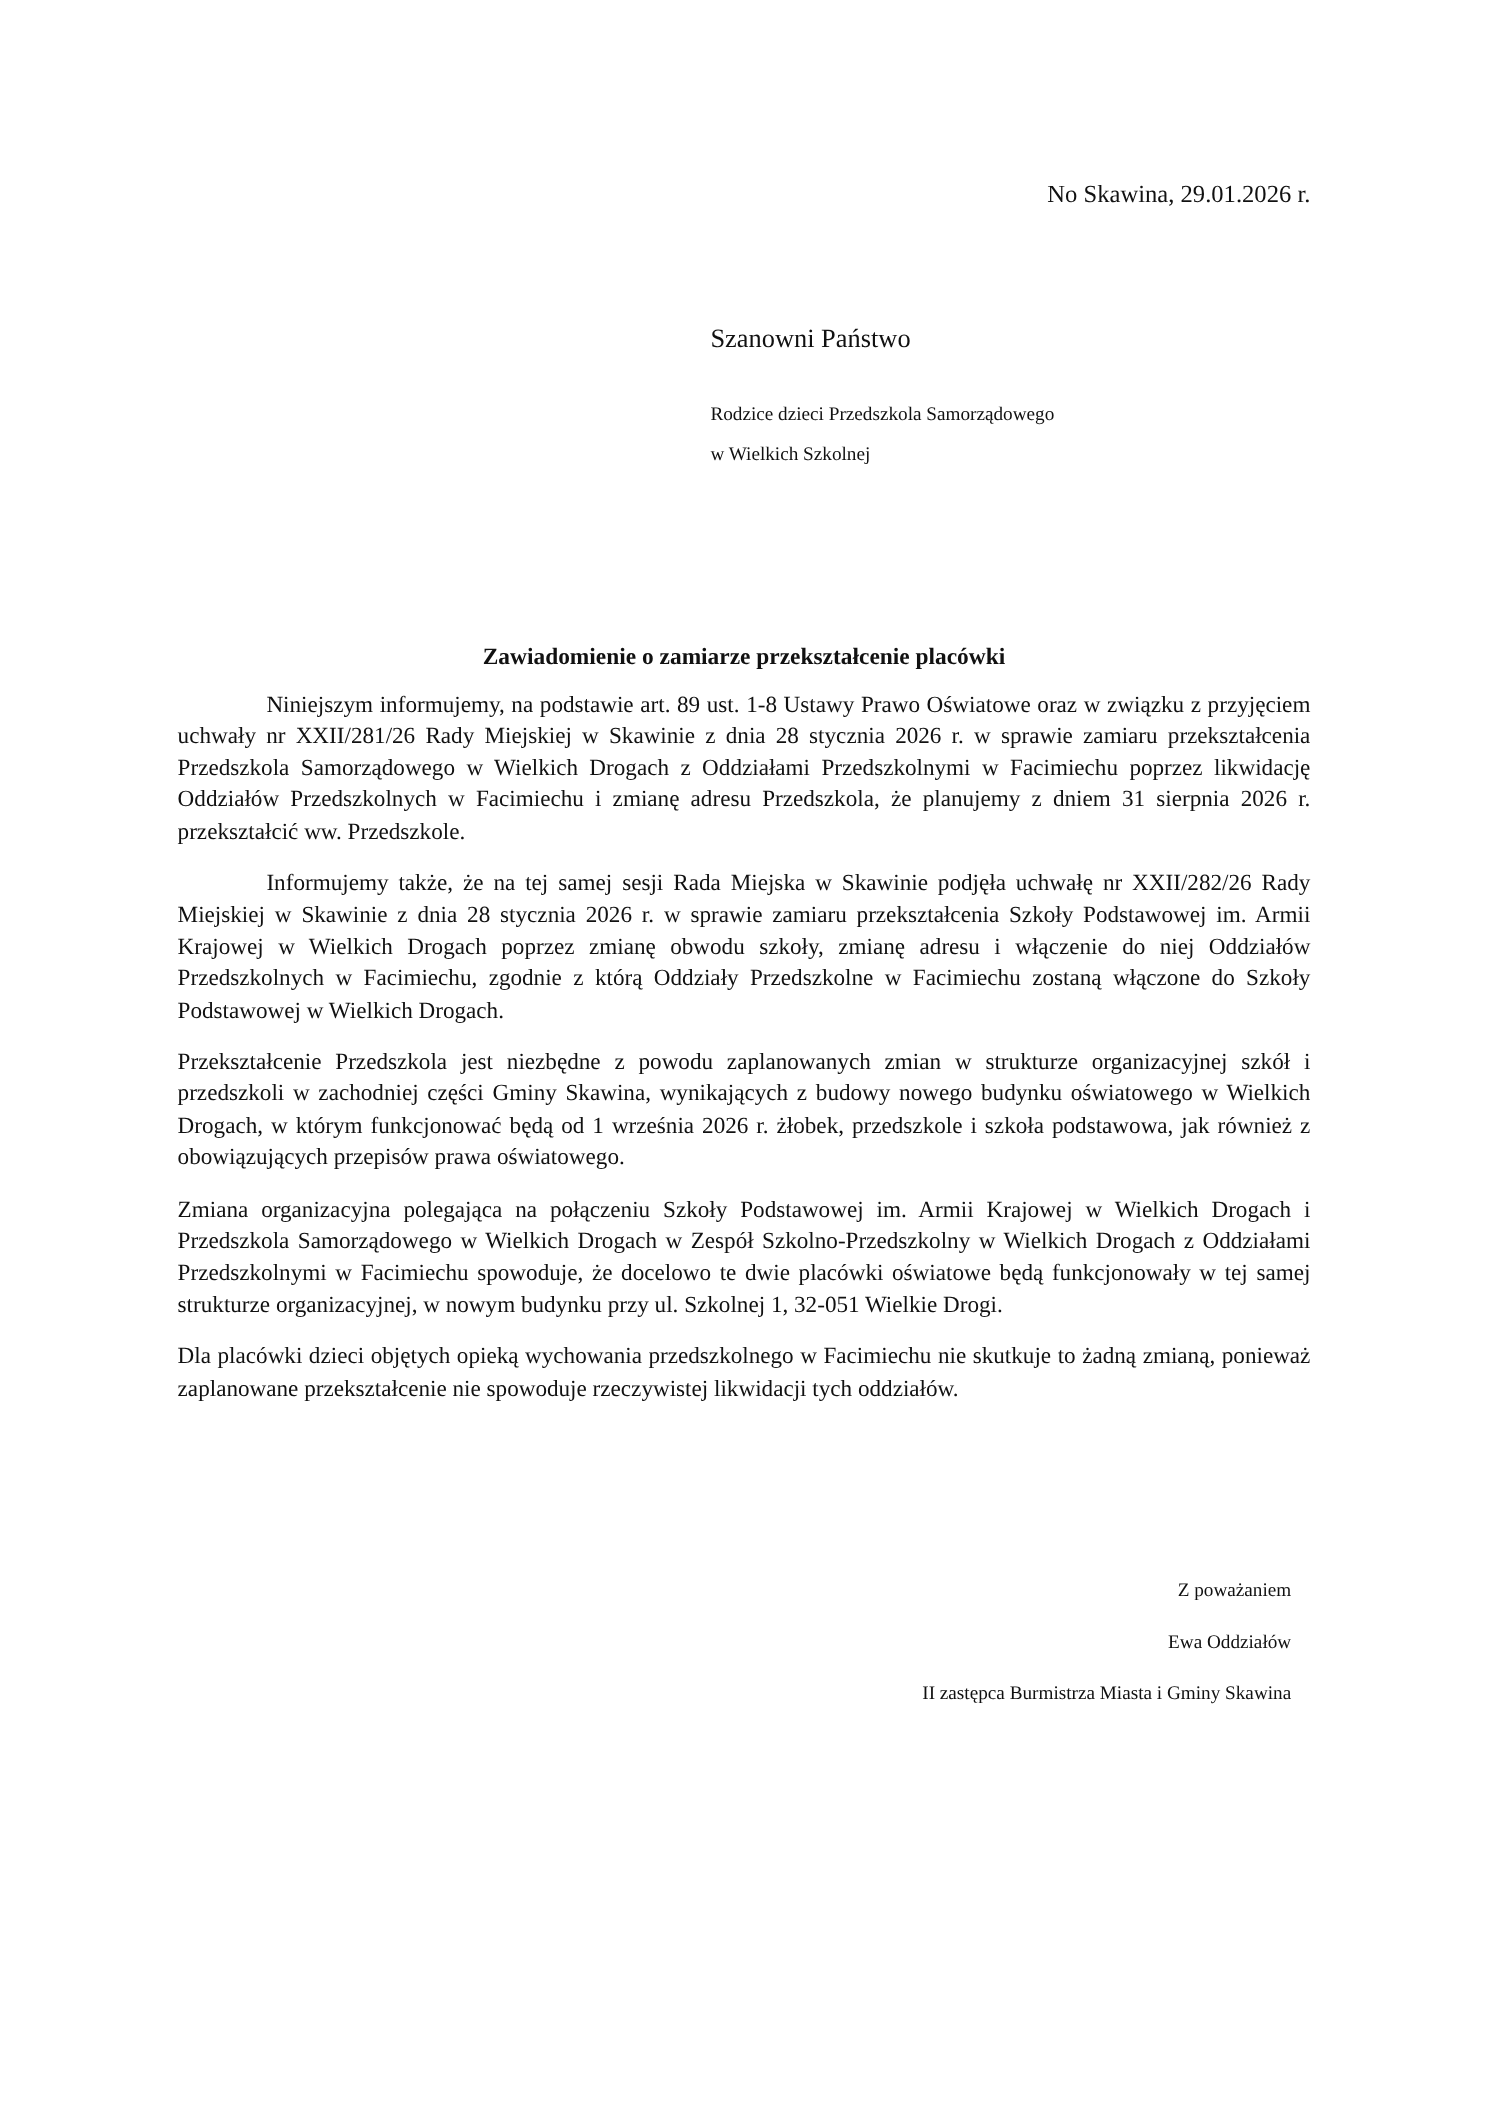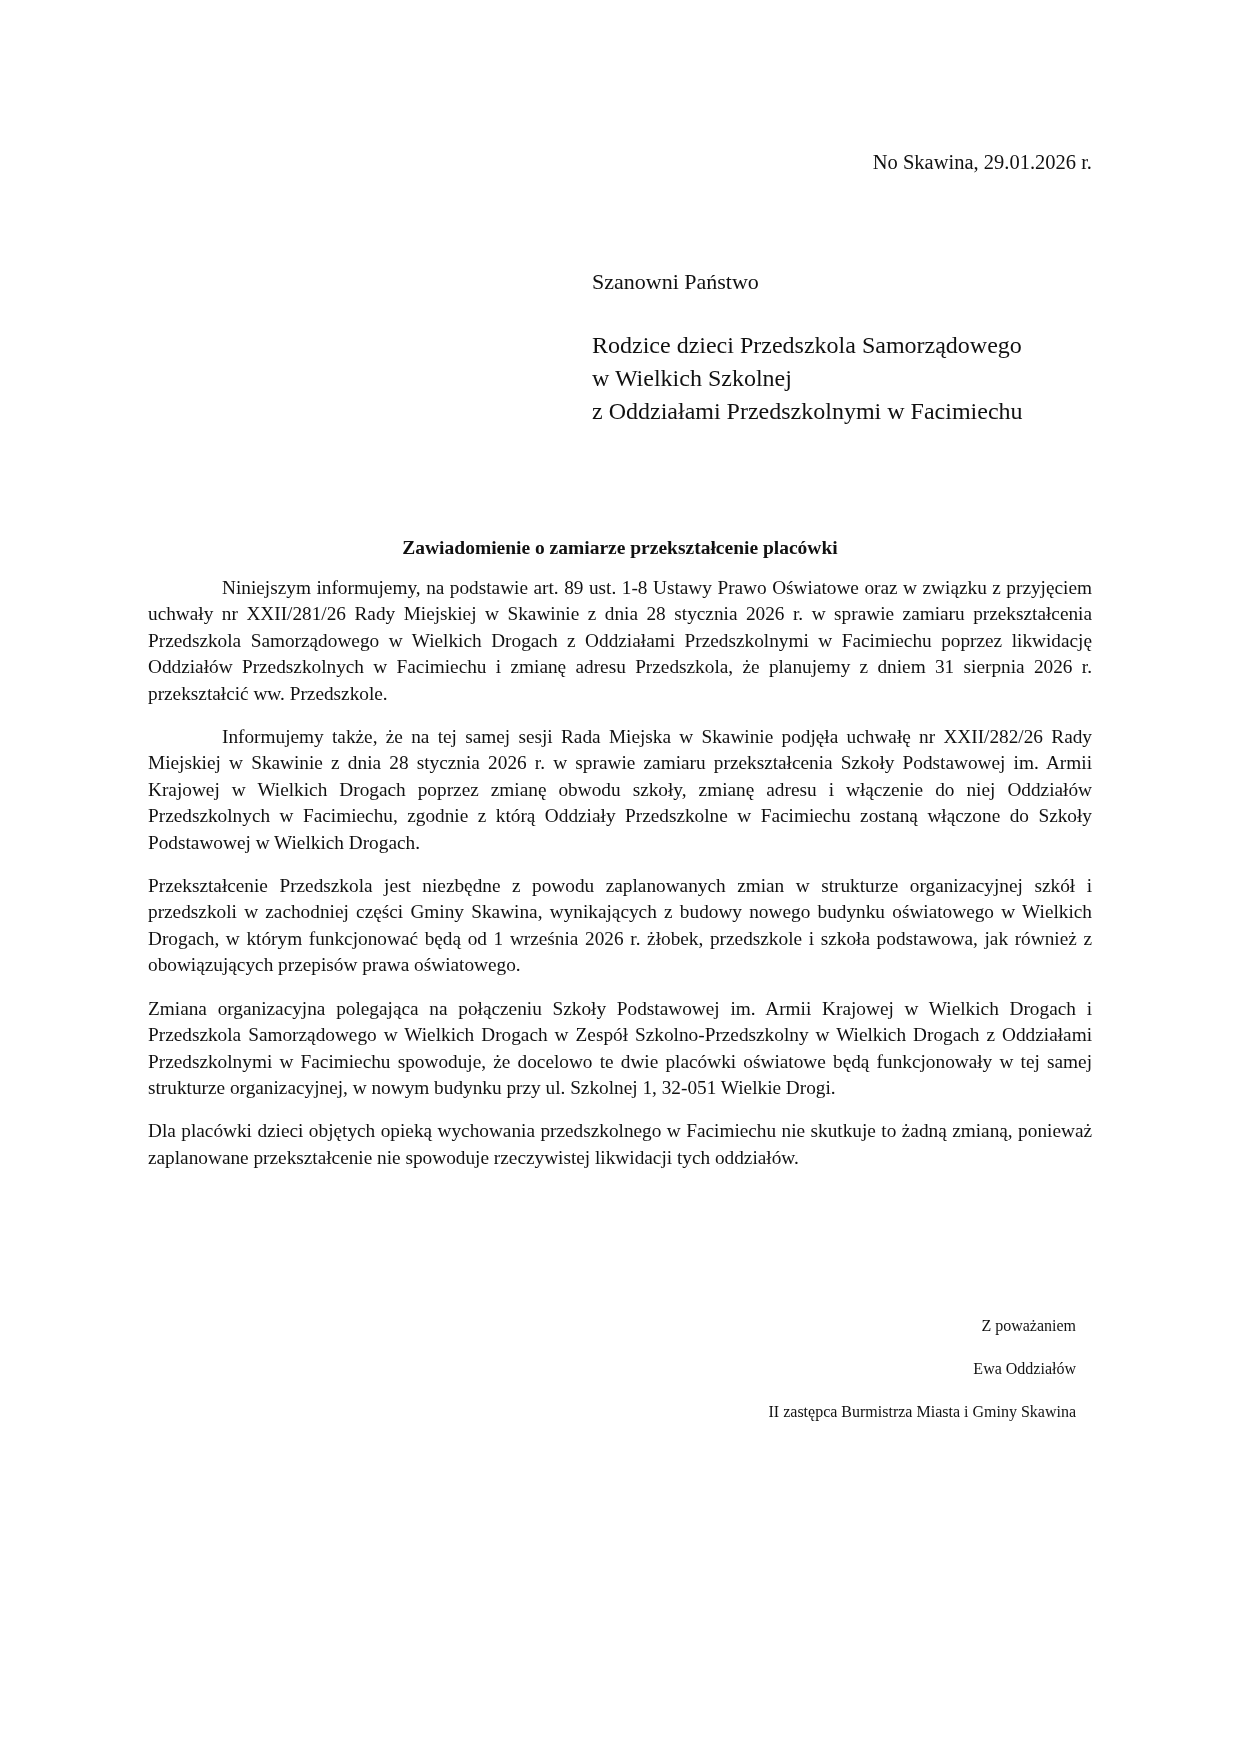--- a/index.html
+++ b/index.html
@@ -36,21 +36,21 @@
       left: 592px;
       font-size: 22px;
       line-height: 30px;
       white-space: nowrap;
       margin-top: 33px;
     }
     .recipient {
       position: absolute;
       top: 329px;
       left: 592px;
-      font-size: 24px;
+      font-size: 16px;
       line-height: 33px;
     }
     .recipient .line { display: block; white-space: nowrap; }
     .title {
       position: absolute;
       top: 534px;
       left: 148px;
       width: 944px;
       text-align: center;
       font-weight: bold;
@@ -87,21 +87,20 @@
 
 <div class="page">
 
   <div class="date-line">No Skawina, 29.01.2026 r.</div>
 
   <div class="salutation">Szanowni Państwo</div>
 
   <div class="recipient">
     <span class="line">Rodzice dzieci Przedszkola Samorządowego</span>
     <span class="line">w Wielkich Szkolnej</span>
-    <span class="line">z Oddziałami Przedszkolnymi w Facimiechu</span>
   </div>
 
   <div class="title">Zawiadomienie o zamiarze przekształcenie placówki</div>
 
   <div class="body-text">
     <p class="para indent">Niniejszym informujemy, na podstawie art. 89 ust. 1-8 Ustawy Prawo Oświatowe oraz w związku z przyjęciem uchwały nr XXII/281/26 Rady Miejskiej w Skawinie z dnia 28 stycznia 2026 r. w sprawie zamiaru przekształcenia Przedszkola Samorządowego w Wielkich Drogach z Oddziałami Przedszkolnymi w Facimiechu poprzez likwidację Oddziałów Przedszkolnych w Facimiechu i zmianę adresu Przedszkola, że planujemy z dniem 31 sierpnia 2026 r. przekształcić ww. Przedszkole.</p>
     <p class="para indent">Informujemy także, że na tej samej sesji Rada Miejska w Skawinie podjęła uchwałę nr XXII/282/26 Rady Miejskiej w Skawinie z dnia 28 stycznia 2026 r. w sprawie zamiaru przekształcenia Szkoły Podstawowej im. Armii Krajowej w Wielkich Drogach poprzez zmianę obwodu szkoły, zmianę adresu i włączenie do niej Oddziałów Przedszkolnych w Facimiechu, zgodnie z którą Oddziały Przedszkolne w Facimiechu zostaną włączone do Szkoły Podstawowej w Wielkich Drogach.</p>
     <p class="para">Przekształcenie Przedszkola jest niezbędne z powodu zaplanowanych zmian w strukturze organizacyjnej szkół i przedszkoli w zachodniej części Gminy Skawina, wynikających z budowy nowego budynku oświatowego w Wielkich Drogach, w którym funkcjonować będą od 1 września 2026 r. żłobek, przedszkole i szkoła podstawowa, jak również z obowiązujących przepisów prawa oświatowego.</p>
     <p class="para">Zmiana organizacyjna polegająca na połączeniu Szkoły Podstawowej im. Armii Krajowej w Wielkich Drogach i Przedszkola Samorządowego w Wielkich Drogach w Zespół Szkolno-Przedszkolny w Wielkich Drogach z Oddziałami Przedszkolnymi w Facimiechu spowoduje, że docelowo te dwie placówki oświatowe będą funkcjonowały w tej samej strukturze organizacyjnej, w nowym budynku przy ul. Szkolnej 1, 32-051 Wielkie Drogi.</p>
     <p class="para">Dla placówki dzieci objętych opieką wychowania przedszkolnego w Facimiechu nie skutkuje to żadną zmianą, ponieważ zaplanowane przekształcenie nie spowoduje rzeczywistej likwidacji tych oddziałów.</p>

